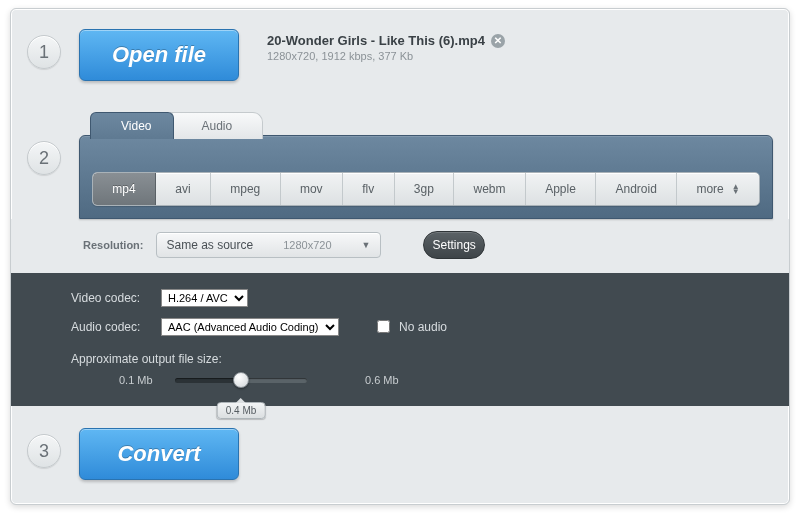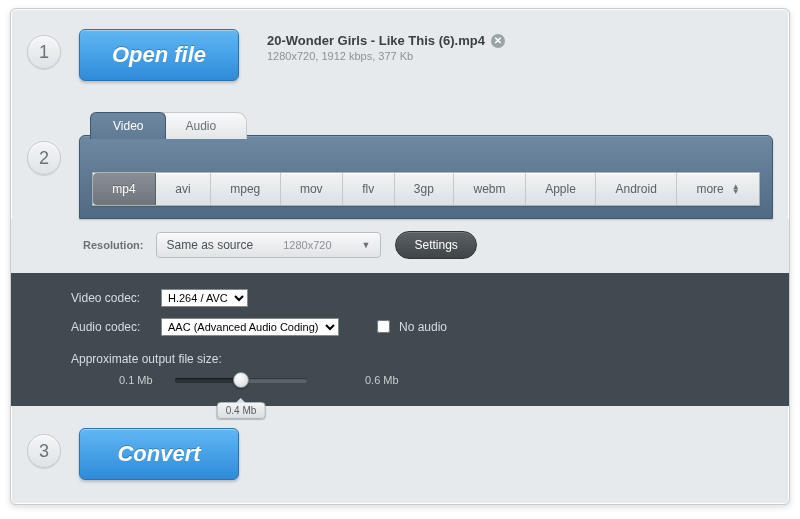--- a/index.html
+++ b/index.html
@@ -81,21 +81,21 @@
     box-shadow: inset 0 1px 0 rgba(255,255,255,0.15), 0 1px 2px rgba(0,0,0,0.2);
     position: relative;
     padding: 0;
   }
   .tabs-outer {
     position: absolute;
     top: -24px; left: 10px;
     display: flex;
   }
   .tab {
-    padding: 6px 22px 6px 22px;
+    padding: 6px 22px 6px 30px;
     font-size: 12px;
     border-radius: 6px 6px 0 0;
     cursor: pointer;
     position: relative;
     top: 0;
   }
   .tab.active {
     background: linear-gradient(#6d88a0,#5f7a92);
     color: #fff;
     border: 1px solid #3f5870;
@@ -110,21 +110,21 @@
     margin-left: -4px;
     z-index: 1;
     border-radius: 0 10px 0 0;
     padding-right: 30px;
   }
   .panel2-inner { padding: 36px 12px 12px 12px; }
   .format-bar {
     display: flex;
     background: linear-gradient(#f1f3f4,#dde1e3);
     border: 1px solid #a9b2b8;
-    border-radius: 0;
+    border-radius: 5px;
     box-shadow: inset 0 1px 0 #fff, 0 1px 1px rgba(0,0,0,0.15);
     overflow: hidden;
   }
   .fmt {
     flex: 1 1 auto;
     text-align: center;
     padding: 9px 0;
     font-size: 12px;
     color: #5a6166;
     border-right: 1px solid #c3c9cc;
@@ -167,26 +167,26 @@
     font-size: 12px; color: #4a5156;
     box-shadow: inset 0 1px 0 #fff;
     cursor: pointer;
   }
   .res-dim { color: #8b9297; font-size: 11px; }
   .caret { color: #6a7177; font-size: 9px; }
   .settings-btn {
     background: linear-gradient(#5b6266,#3e4448);
     color: #fff;
     font-size: 12px;
-    padding: 6px 18px;
+    padding: 6px 8px;
     border-radius: 14px;
     border: 1px solid #2f3437;
     box-shadow: inset 0 1px 0 rgba(255,255,255,0.15);
     cursor: pointer;
-    margin-left: 2px;
+    margin-left: 30px;
   }
 
   .dark-panel {
     background: #414a50;
     color: #d7dcdf;
     padding: 16px 20px 20px 60px;
     font-size: 12px;
   }
   .codec-row {
     display: flex; align-items: center; gap: 10px; margin-bottom: 10px;

